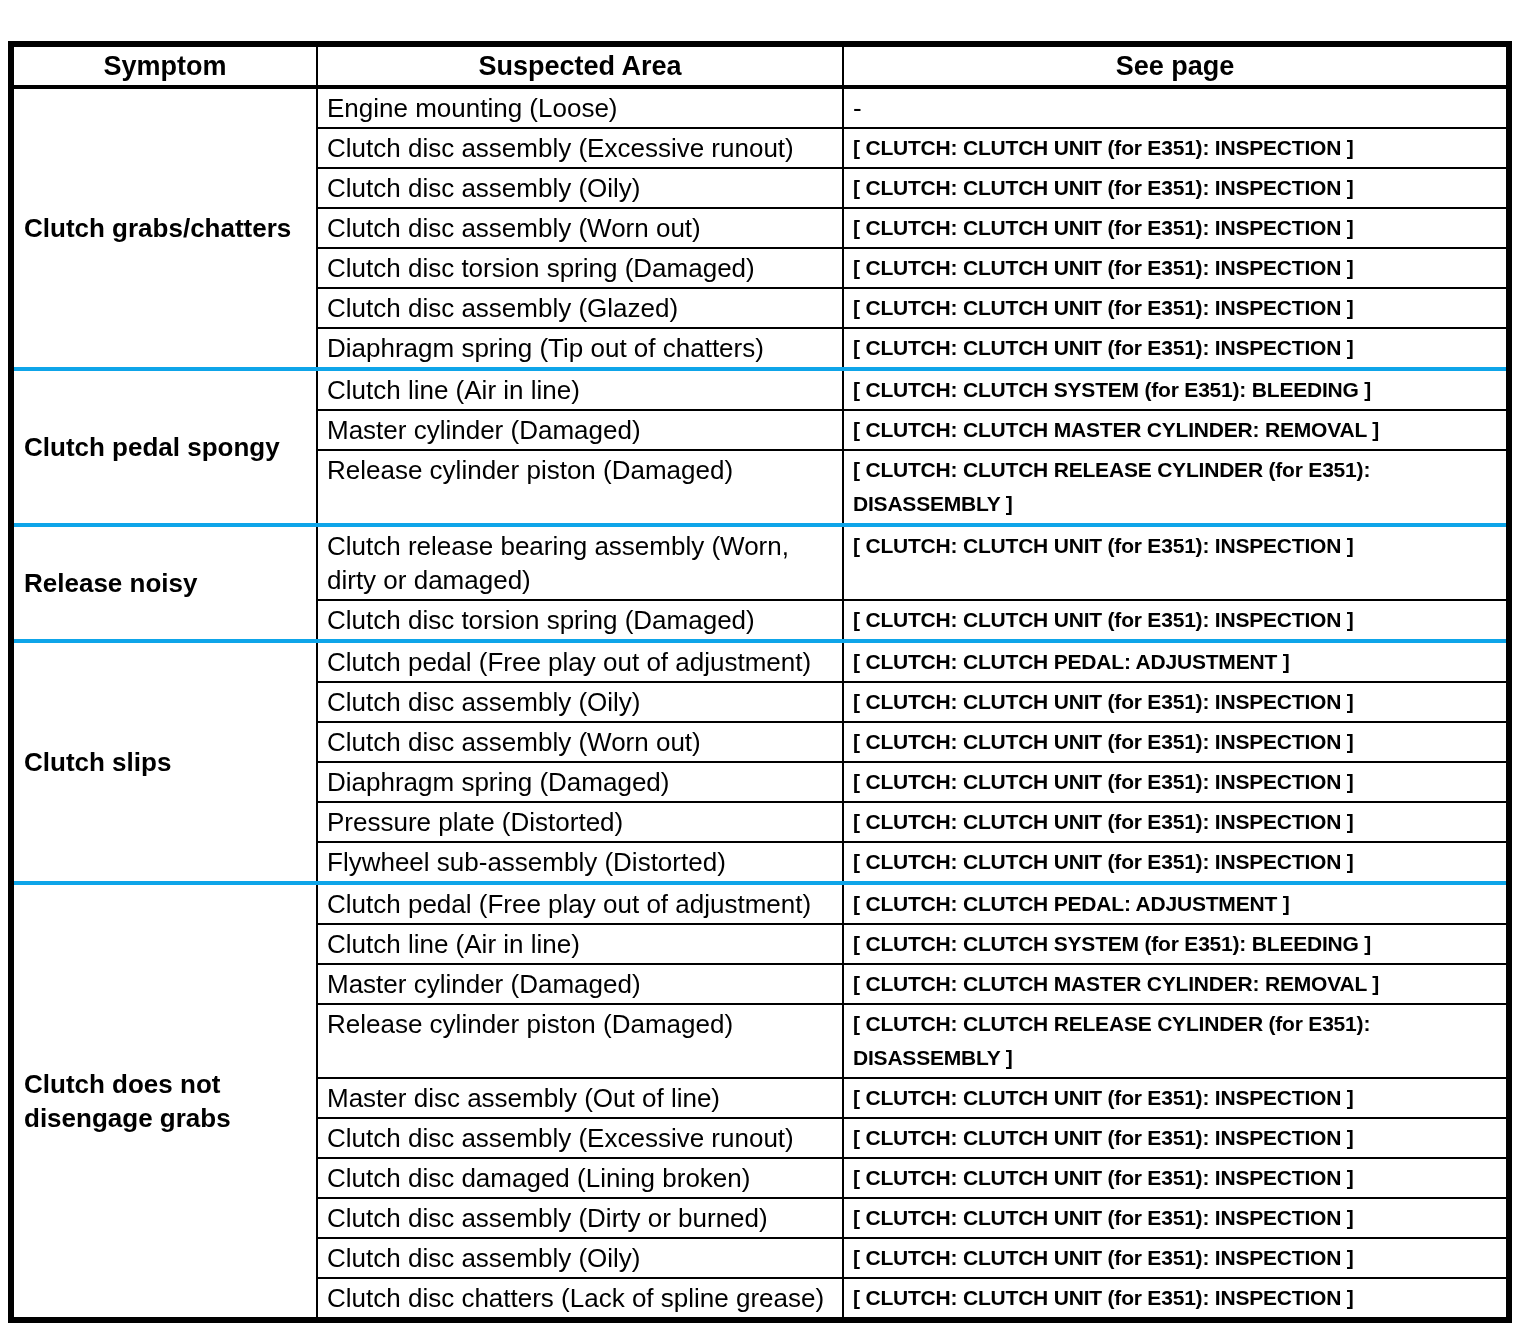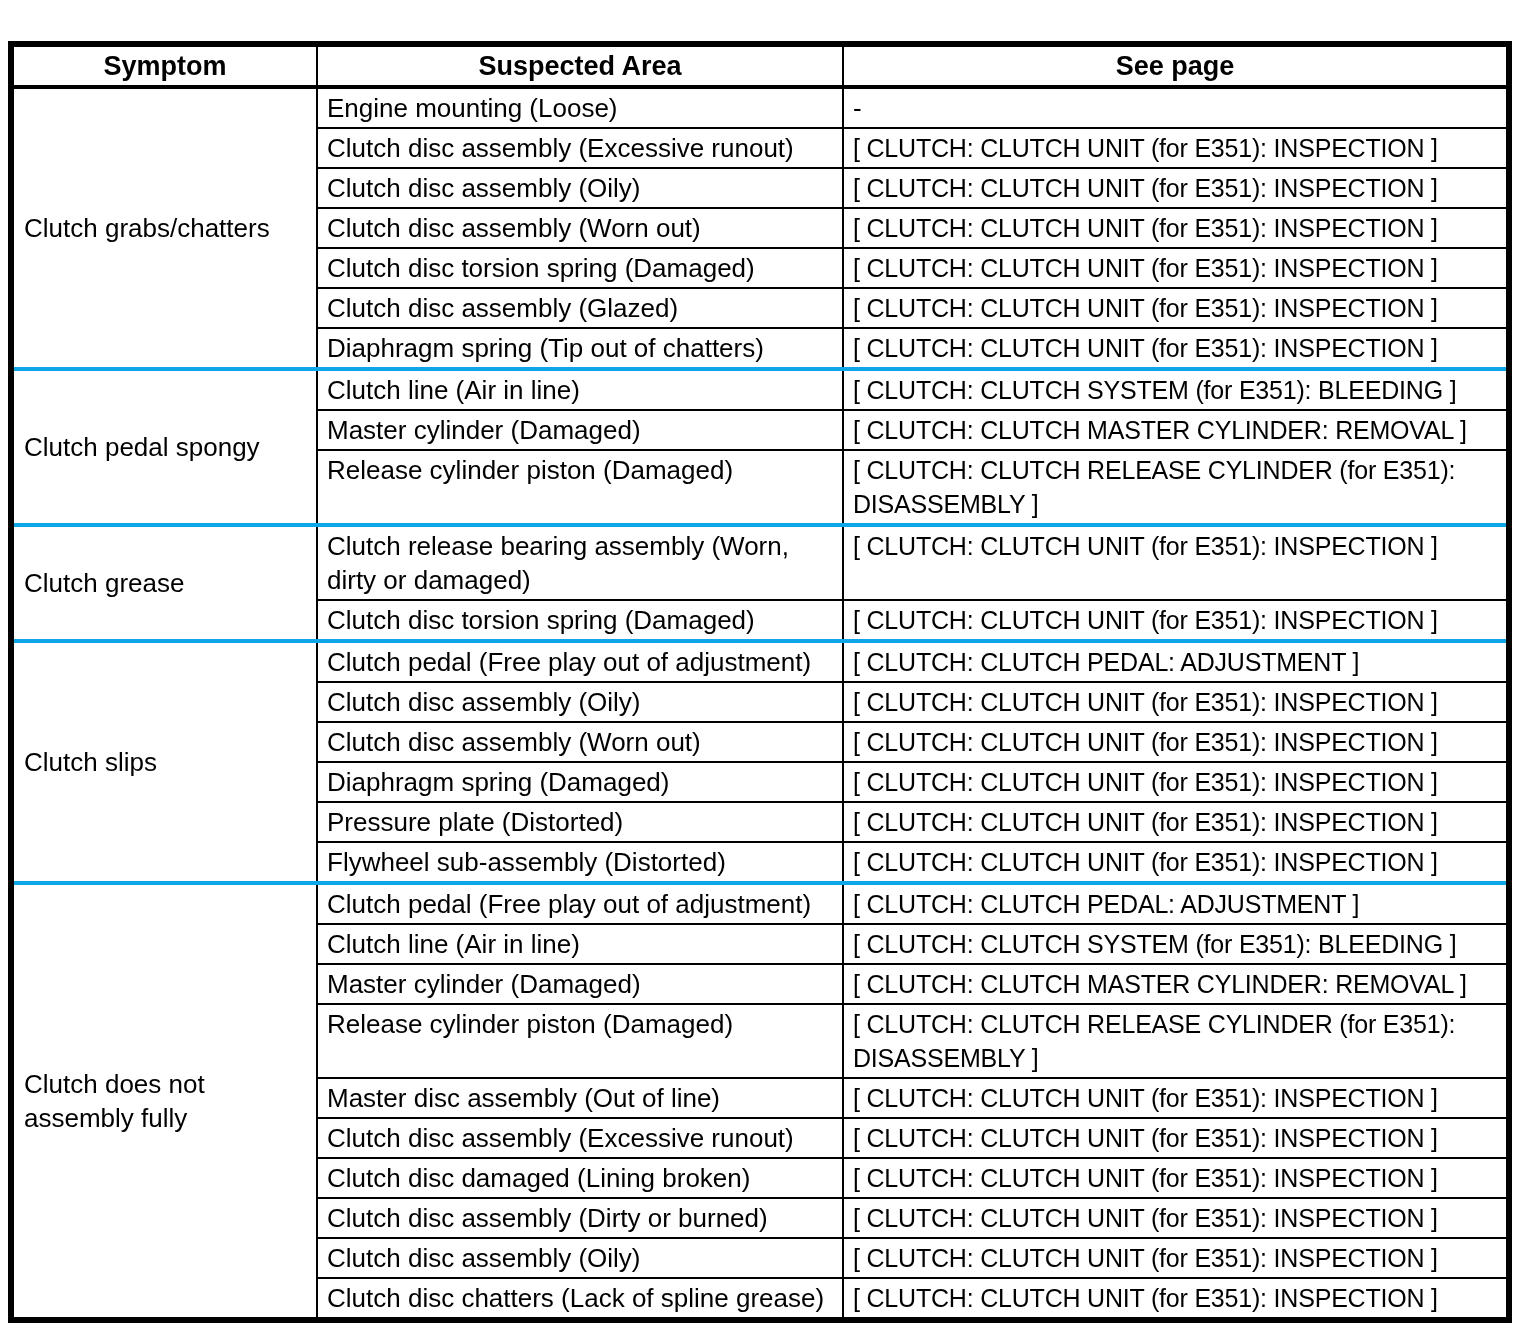--- a/index.html
+++ b/index.html
@@ -40,24 +40,25 @@
     height: 40px;
     padding: 2px 7px 2px 9px;
     line-height: 34px;
     vertical-align: top;
     text-align: left;
     overflow: hidden;
   }
   td.symptom-cell {
     vertical-align: middle;
     padding-left: 10px;
+    font-weight: bold;
   }
   td.page-cell {
-    font-weight: normal;
-    font-size: 25px;
+    font-weight: bold;
+    font-size: 21px;
     letter-spacing: -0.2px;
   }
   td.page-plain {
     font-weight: normal;
     font-size: 26px;
     letter-spacing: 0;
   }
   tr.section-start td { border-top: 4px solid #0ea5e9; }
 </style>
 </head>
@@ -117,21 +118,21 @@
       <tr>
         <td class="area-cell">Master cylinder (Damaged)</td>
         <td class="page-cell">[ CLUTCH: CLUTCH MASTER CYLINDER: REMOVAL ]</td>
       </tr>
       <tr>
         <td class="area-cell">Release cylinder piston (Damaged)</td>
         <td class="page-cell">[ CLUTCH: CLUTCH RELEASE CYLINDER (for E351): DISASSEMBLY ]</td>
       </tr>
 
       <tr class="section-start">
-        <td class="symptom-cell" rowspan="2">Clutch grease</td>
+        <td class="symptom-cell" rowspan="2">Release noisy</td>
         <td class="area-cell">Clutch release bearing assembly (Worn, dirty or damaged)</td>
         <td class="page-cell">[ CLUTCH: CLUTCH UNIT (for E351): INSPECTION ]</td>
       </tr>
       <tr>
         <td class="area-cell">Clutch disc torsion spring (Damaged)</td>
         <td class="page-cell">[ CLUTCH: CLUTCH UNIT (for E351): INSPECTION ]</td>
       </tr>
 
       <tr class="section-start">
         <td class="symptom-cell" rowspan="6">Clutch slips</td>
@@ -153,21 +154,21 @@
       <tr>
         <td class="area-cell">Pressure plate (Distorted)</td>
         <td class="page-cell">[ CLUTCH: CLUTCH UNIT (for E351): INSPECTION ]</td>
       </tr>
       <tr>
         <td class="area-cell">Flywheel sub-assembly (Distorted)</td>
         <td class="page-cell">[ CLUTCH: CLUTCH UNIT (for E351): INSPECTION ]</td>
       </tr>
 
       <tr class="section-start">
-        <td class="symptom-cell" rowspan="10">Clutch does not assembly fully</td>
+        <td class="symptom-cell" rowspan="10">Clutch does not disengage grabs</td>
         <td class="area-cell">Clutch pedal (Free play out of adjustment)</td>
         <td class="page-cell">[ CLUTCH: CLUTCH PEDAL: ADJUSTMENT ]</td>
       </tr>
       <tr>
         <td class="area-cell">Clutch line (Air in line)</td>
         <td class="page-cell">[ CLUTCH: CLUTCH SYSTEM (for E351): BLEEDING ]</td>
       </tr>
       <tr>
         <td class="area-cell">Master cylinder (Damaged)</td>
         <td class="page-cell">[ CLUTCH: CLUTCH MASTER CYLINDER: REMOVAL ]</td>

